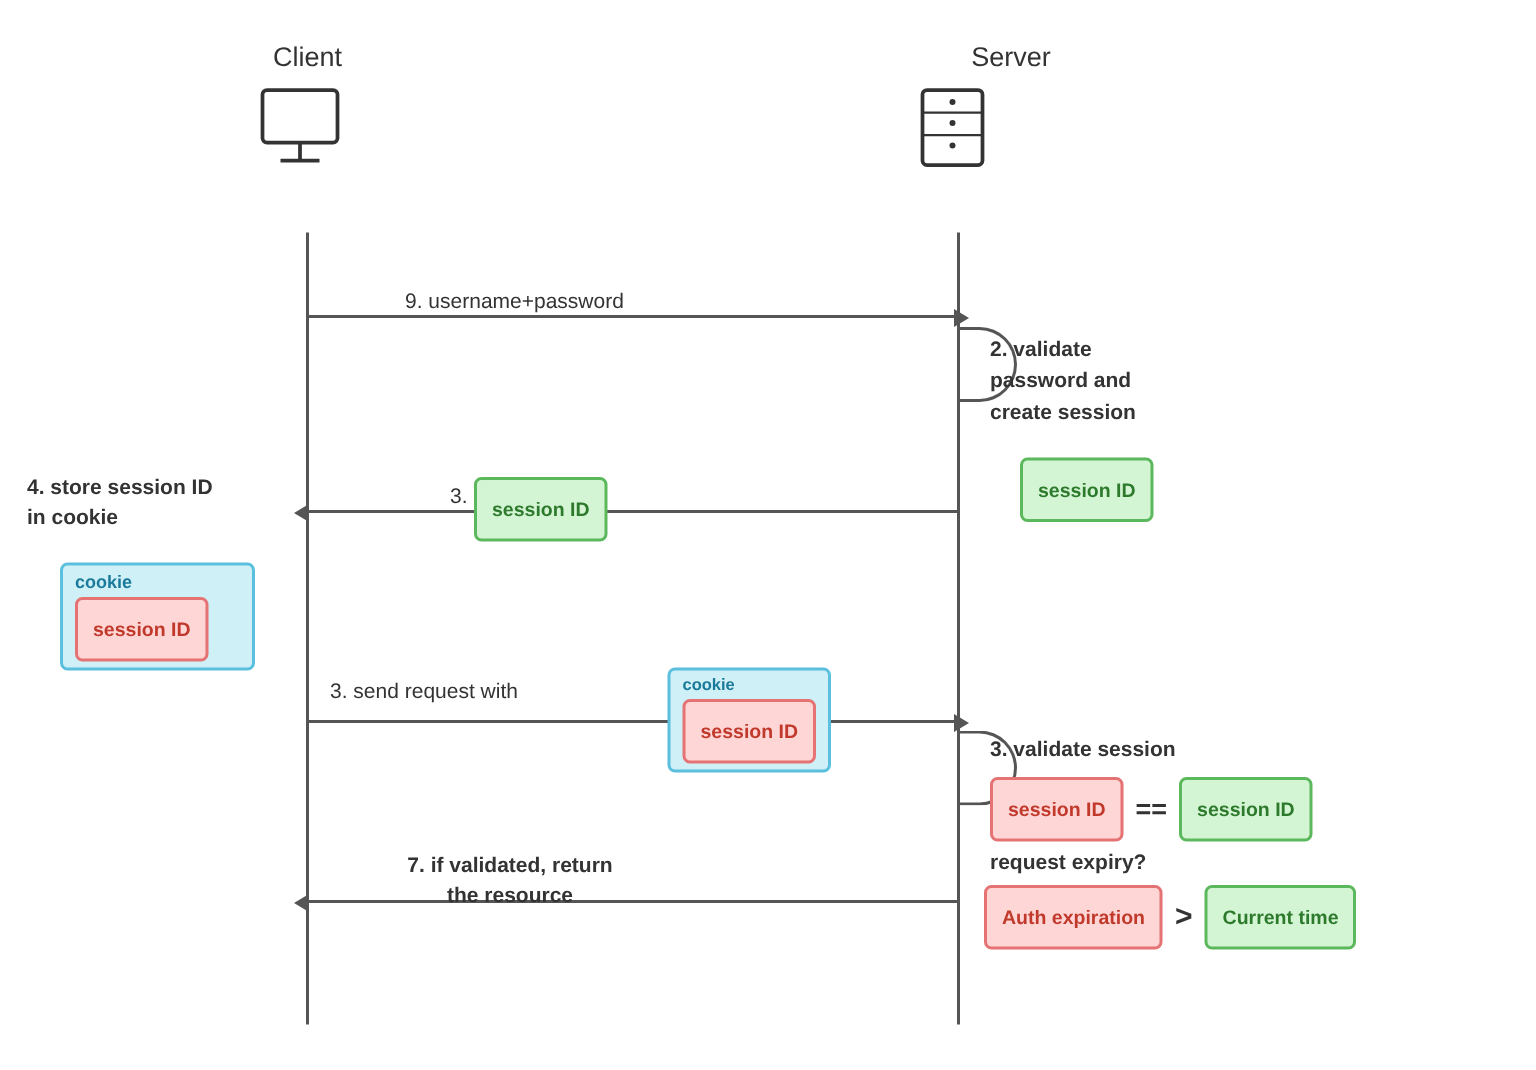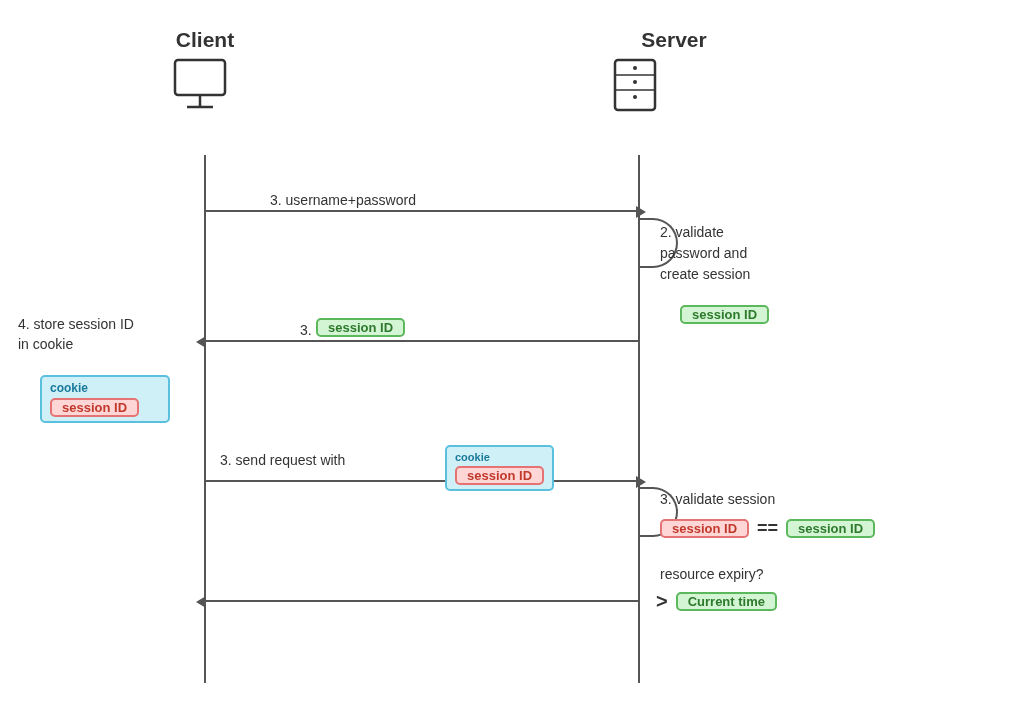--- a/index.html
+++ b/index.html
@@ -16,23 +16,23 @@
       width: 1024px;
       height: 713px;
       position: relative;
       background: #fff;
     }
 
     
     .lifeline-label {
       position: absolute;
       text-align: center;
-      font-size: 21px;
+      font-size: 18px;
       color: #333;
-      font-weight: bold;
+      font-weight: normal;
     }
 
     
     .lifeline-line {
       position: absolute;
       width: 2px;
       background: #555;
       top: 155px;
       bottom: 30px;
     }
@@ -83,21 +83,21 @@
     .curved-arrow {
       position: absolute;
       border: 2px solid #555;
       border-radius: 0 30px 30px 0;
       border-left: none;
     }
 
     
     .badge {
       display: inline-block;
-      padding: 0 10px;
+      padding: 12px 10px;
       border-radius: 5px;
       font-size: 13px;
       font-weight: bold;
       border: 2px solid;
     }
 
     .badge-green {
       background: #d4f5d4;
       border-color: #5cb85c;
       color: #2d7a2d;
@@ -124,20 +124,21 @@
       font-weight: bold;
       display: block;
       margin-bottom: 3px;
     }
 
     .annotation-text {
       position: absolute;
       font-size: 14px;
       color: #333;
       line-height: 1.4;
+      font-weight: bold;
     }
   </style>
 </head>
 <body>
 
 <div class="diagram-container">
 
   <div class="lifeline-label" style="left: 165px; top: 28px; width: 80px;">Client</div>
 
   <div class="lifeline-label" style="left: 634px; top: 28px; width: 80px;">Server</div>
@@ -165,21 +166,21 @@
       <circle cx="25" cy="27" r="2" fill="#333"></circle>
       <circle cx="25" cy="42" r="2" fill="#333"></circle>
     </svg>
   </div>
 
   <div class="lifeline-line" style="left: 204px;"></div>
 
   <div class="lifeline-line" style="left: 638px;"></div>
 
   <div class="arrow arrowhead-right" style="left: 204px; top: 210px; width: 434px;"></div>
-  <div class="arrow-label" style="left: 270px; top: 192px;">3. username+password</div>
+  <div class="arrow-label" style="left: 270px; top: 192px;">9. username+password</div>
 
   <div class="curved-arrow" style="left: 638px; top: 218px; width: 40px; height: 50px;"></div>
   <div class="annotation-text" style="left: 660px; top: 222px; line-height: 1.5;">2. validate<br>password and<br>create session</div>
 
   <div style="position: absolute; left: 680px; top: 305px;">
     <span class="badge badge-green">session ID</span>
   </div>
 
   <div class="arrow arrowhead-left" style="left: 204px; top: 340px; width: 434px;"></div>
   <div class="arrow-label" style="left: 300px; top: 322px;">3.&nbsp;&nbsp;&nbsp;&nbsp;&nbsp;&nbsp;&nbsp;&nbsp;&nbsp;&nbsp;&nbsp;&nbsp;&nbsp;&nbsp;&nbsp;</div>
@@ -207,22 +208,24 @@
 
   <div class="curved-arrow" style="left: 638px; top: 487px; width: 40px; height: 50px;"></div>
   <div class="annotation-text" style="left: 660px; top: 490px;">3. validate session</div>
 
   <div style="position: absolute; left: 660px; top: 518px; display: flex; align-items: center; gap: 8px;">
     <span class="badge badge-pink">session ID</span>
     <span style="font-size: 18px; font-weight: bold; color: #333;">==</span>
     <span class="badge badge-green">session ID</span>
   </div>
 
-  <div class="annotation-text" style="left: 660px; top: 565px;">resource expiry?</div>
+  <div class="annotation-text" style="left: 660px; top: 565px;">request expiry?</div>
 
   <div style="position: absolute; left: 656px; top: 590px; display: flex; align-items: center; gap: 8px;">
+    <span class="badge badge-pink">Auth expiration</span>
     <span style="font-size: 20px; font-weight: bold; color: #333;">&gt;</span>
     <span class="badge badge-green">Current time</span>
   </div>
 
   <div class="arrow arrowhead-left" style="left: 204px; top: 600px; width: 434px;"></div>
+  <div class="annotation-text" style="left: 240px; top: 567px; text-align: center; width: 200px;">7. if validated, return<br>the resource</div>
 
 </div>
 
 </body></html>

